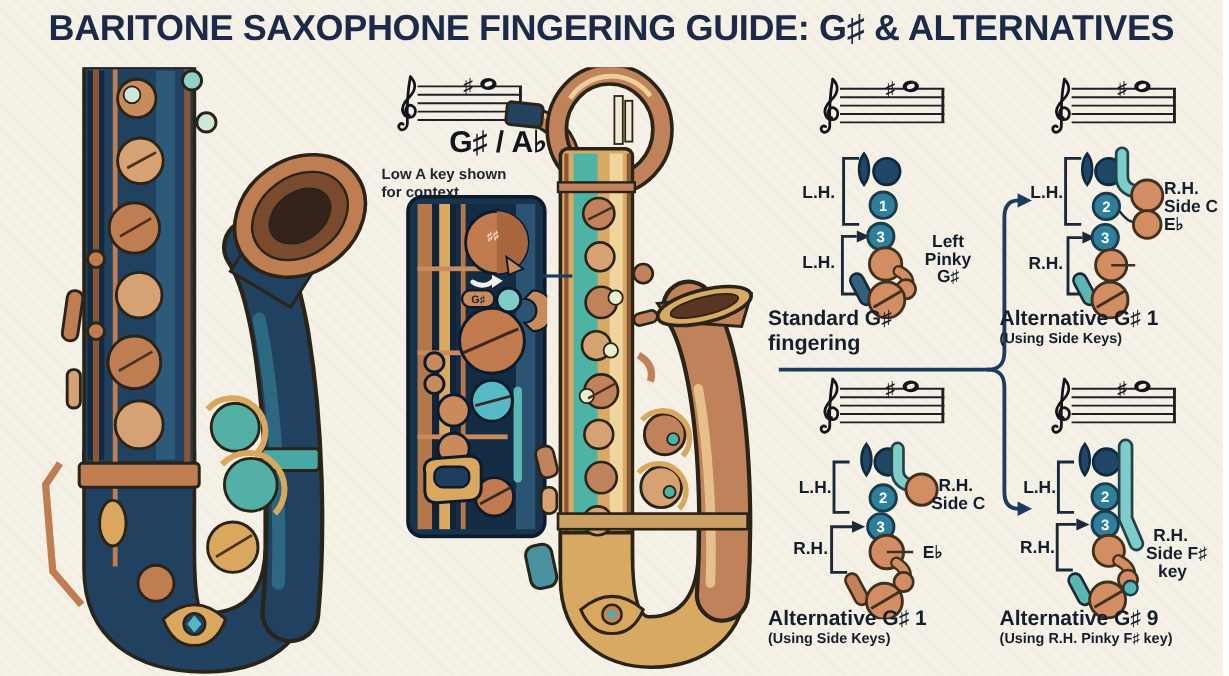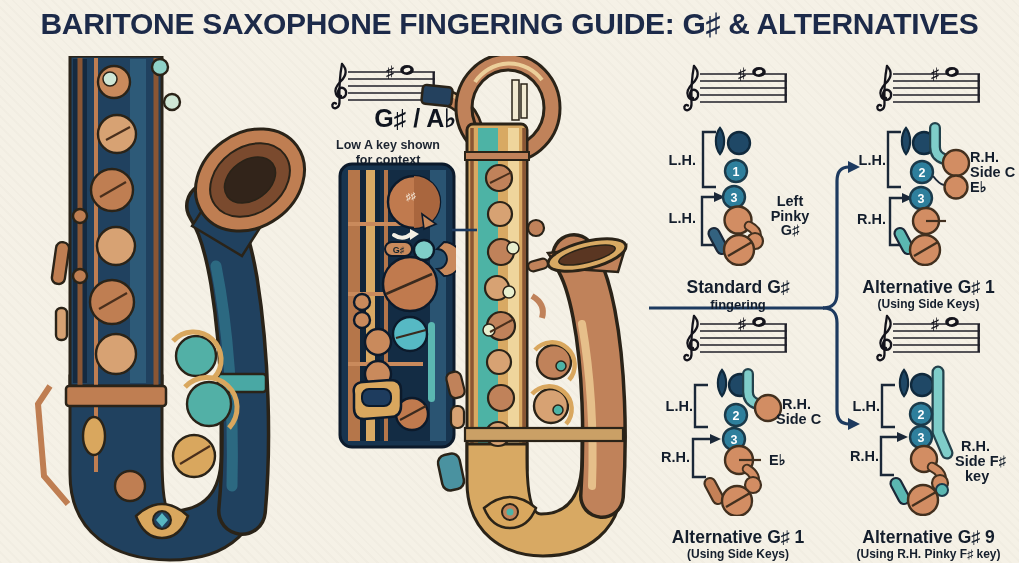--- a/index.html
+++ b/index.html
@@ -13,30 +13,30 @@
     position:absolute;top:7px;left:0;width:100%;text-align:center;
     font-size:30px;font-weight:bold;color:#1c2a49;letter-spacing:-.3px;white-space:nowrap;
   }
   svg{display:block}
   .abs{position:absolute}
   
   .fd{position:absolute;width:196px;height:248px}
   .fd.narrow{width:191px}
   .fd .staff{position:absolute;top:0;left:40px}
   .fd .keys{position:absolute;top:50px;left:0}
-  .fd .cap{position:absolute;top:214px;left:0;width:100%;text-align:center;color:#141e2c;line-height:1.14}
+  .fd .cap{position:absolute;top:192px;left:0;width:100%;color:#141e2c;line-height:1.14}
   .cap .l1{font-size:17.5px;font-weight:bold}
   .cap .l2{font-size:12px;font-weight:bold}
-  .cap .l2.big{font-size:13px}
+  .cap .l2.big{font-size:18px}
   text.klabel{font-weight:bold;font-size:14.5px;fill:#141e2c}
   text.knum{font-weight:bold;font-size:12.5px;fill:#ffffff;text-anchor:middle}
   text.sharp{font-weight:bold;font-size:16px;fill:#14141c}
   .notename{position:absolute;top:104px;left:320px;width:136px;text-align:right;
     font-size:25px;font-weight:bold;color:#10151f}
-  .notecap{position:absolute;top:138px;left:318px;width:140px;text-align:center;
+  .notecap{position:absolute;top:138px;left:318px;width:140px;text-align:left;
     font-size:12.5px;font-weight:bold;color:#1c2430;line-height:1.18}
 </style>
 </head>
 <body>
 
 <div class="canvas">
 
   <div class="title">BARITONE SAXOPHONE FINGERING GUIDE: G♯ &amp; ALTERNATIVES</div>
 
   <svg class="abs" style="left:10px;top:56px" width="310" height="507" viewBox="0 0 310 507">

